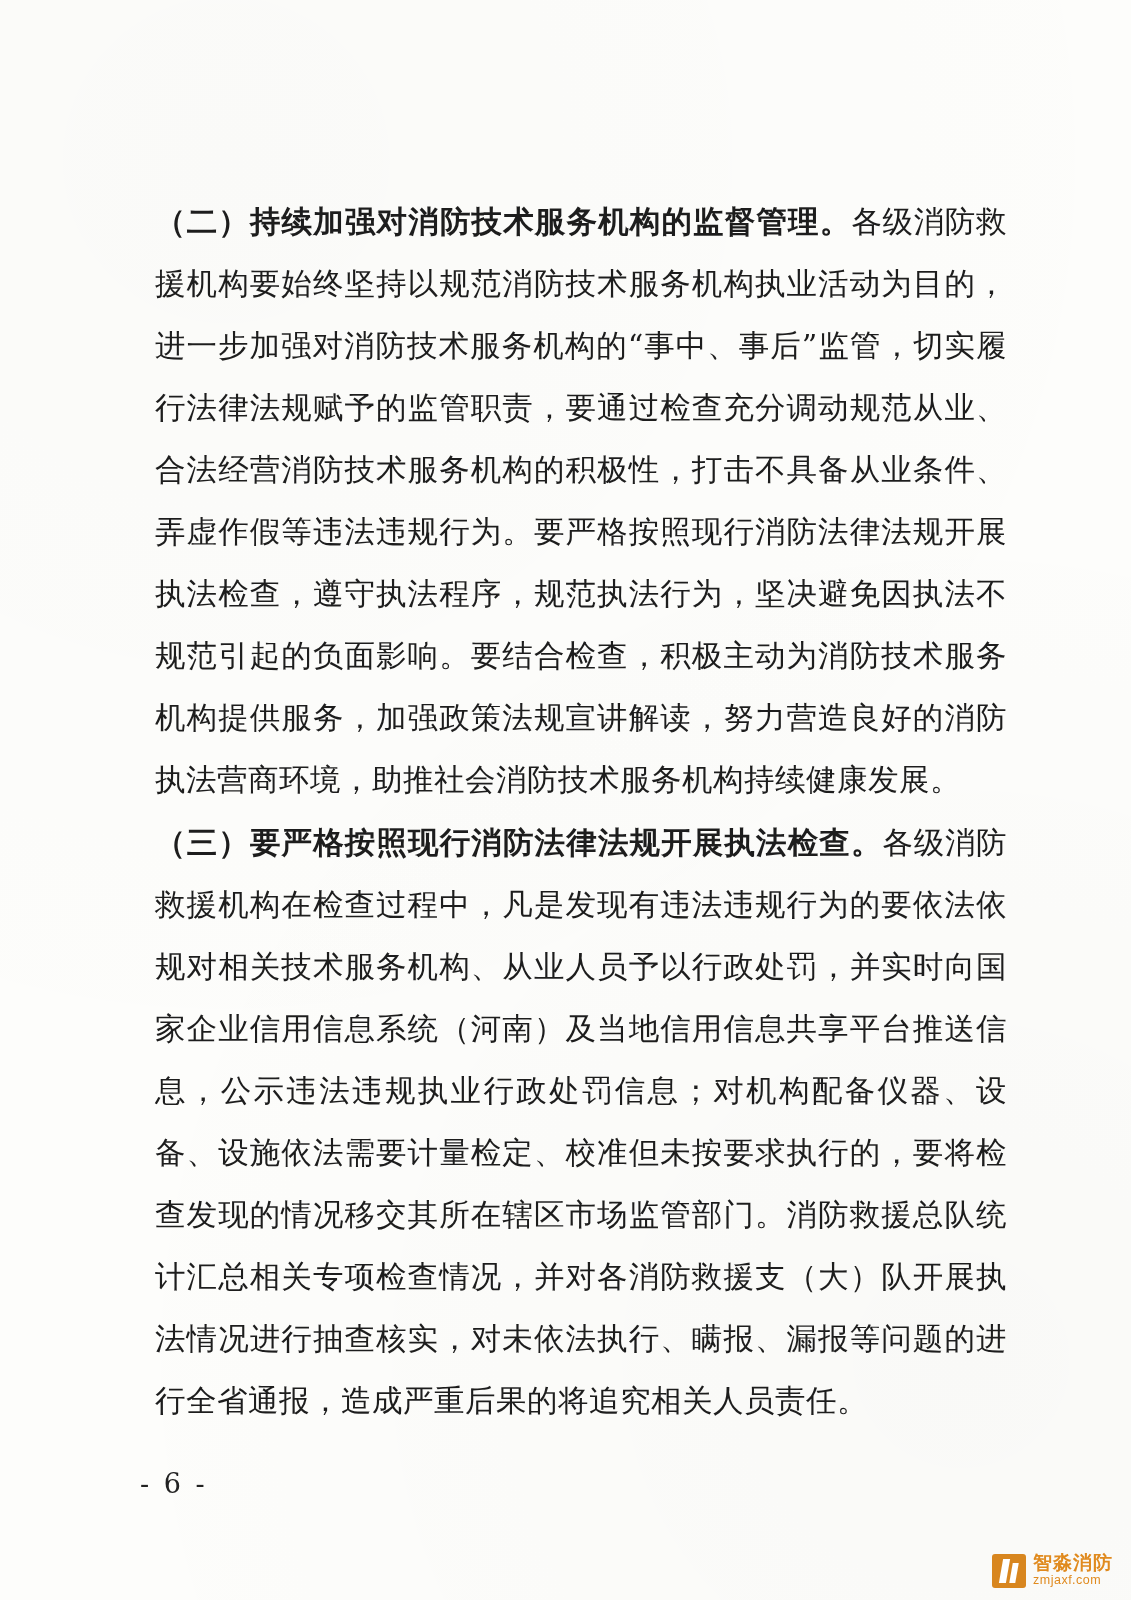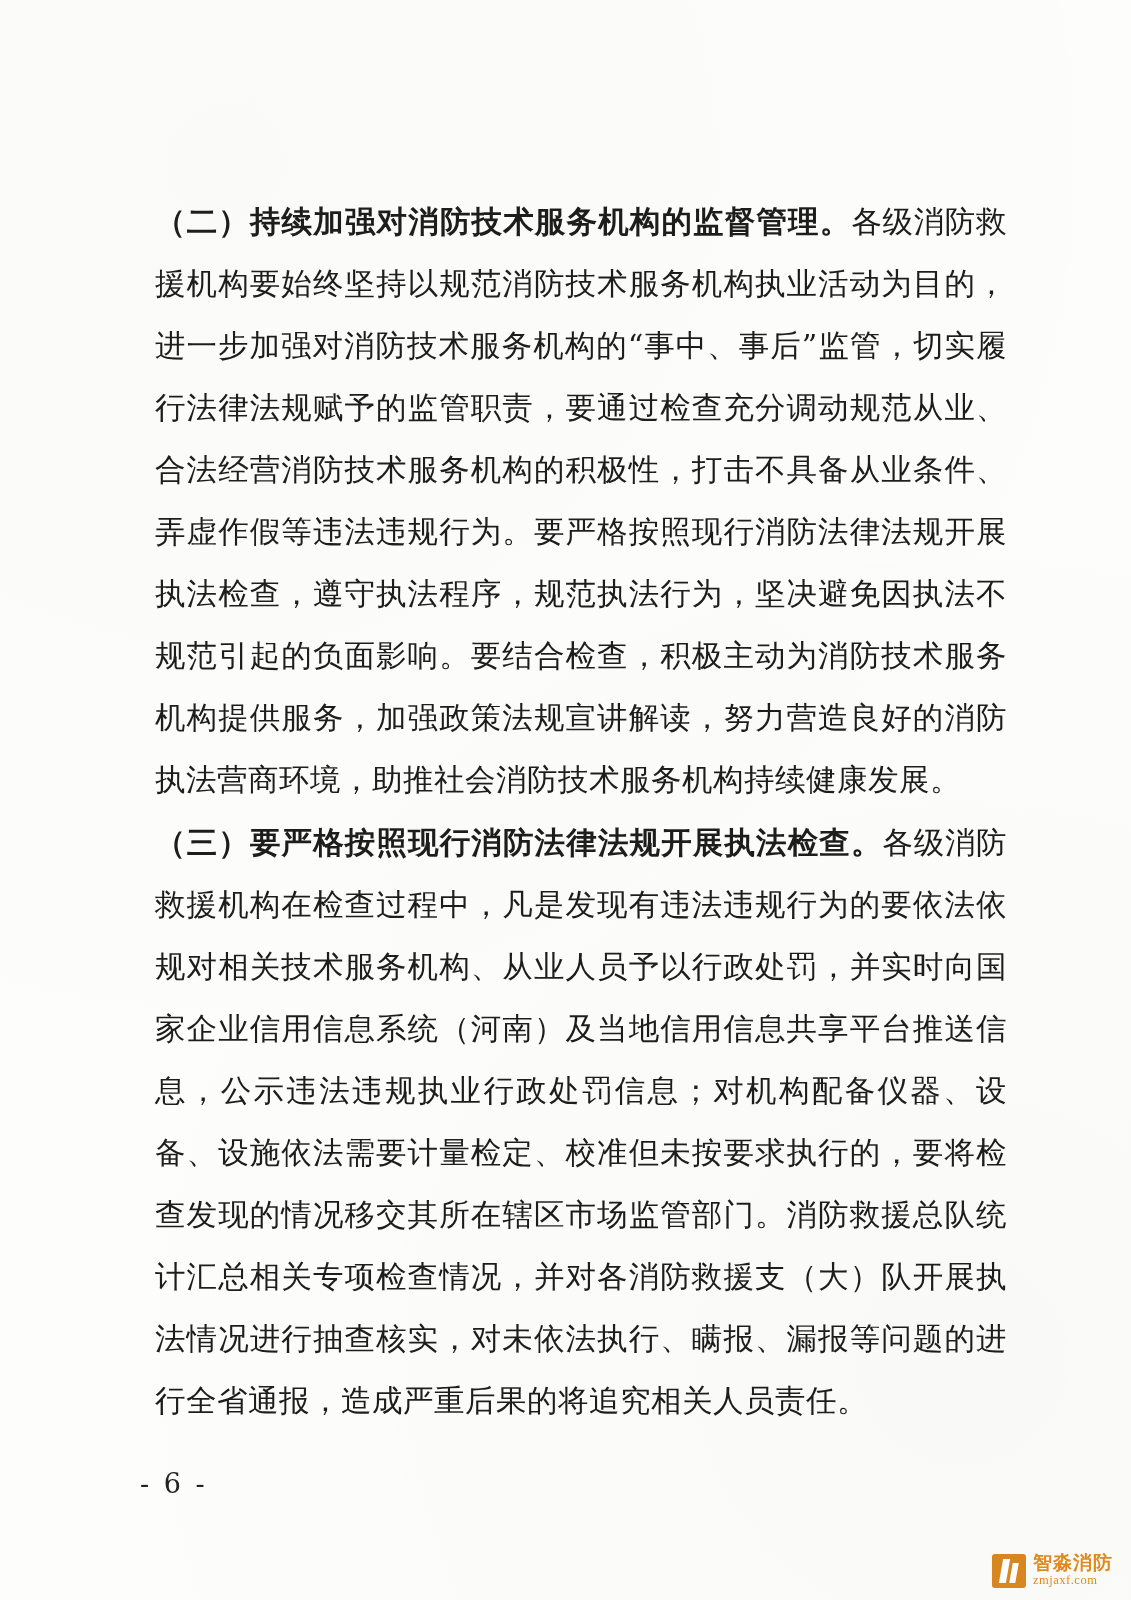--- a/index.html
+++ b/index.html
@@ -96,21 +96,21 @@
     line-height: 1.1;
   }
   .wm-name {
     font-family: "Liberation Sans", sans-serif;
     font-size: 19px;
     color: #e08a1e;
     font-weight: bold;
     letter-spacing: 1px;
   }
   .wm-url {
-    font-family: Liberation Serif, serif;
+    font-family: Liberation Sans, sans-serif;
     font-size: 12.5px;
     color: #e08a1e;
     letter-spacing: 0.5px;
   }
   .paper-texture {
     position: absolute;
     inset: 0;
     pointer-events: none;
     background:
       radial-gradient(circle at 20% 10%, rgba(0,0,0,0.012), rgba(0,0,0,0) 60%),

